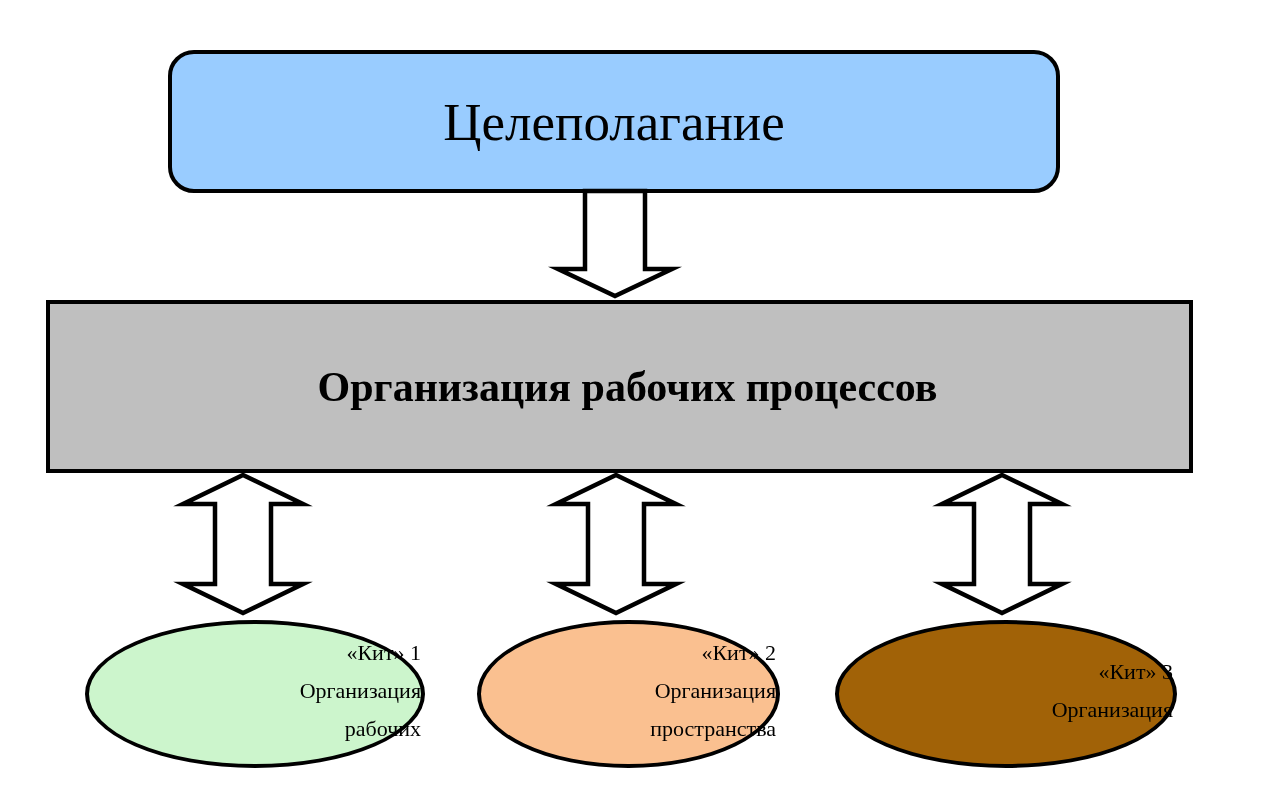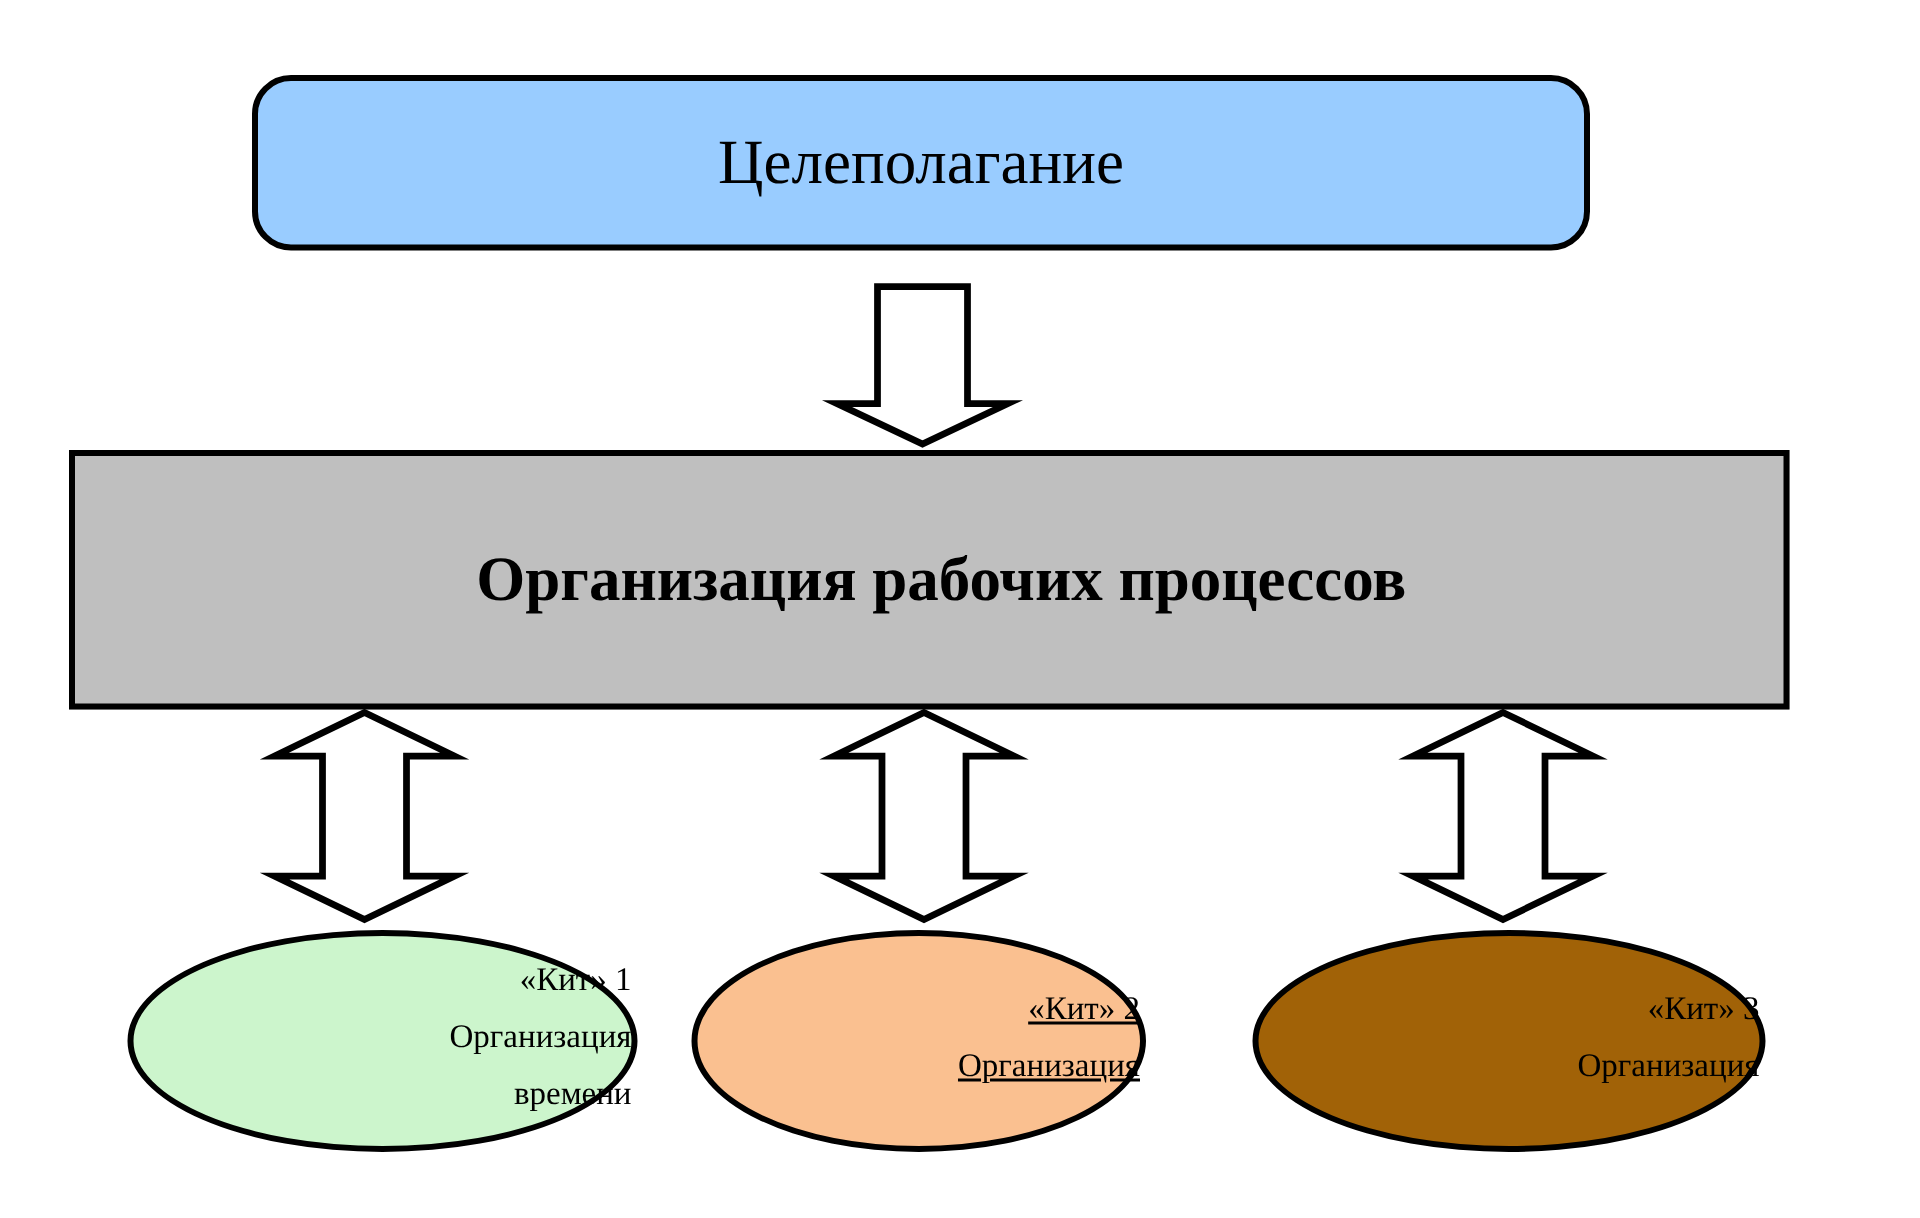--- a/index.html
+++ b/index.html
@@ -22,23 +22,23 @@
     display: flex;
     align-items: center;
     justify-content: center;
     text-align: center;
     color: #000000;
   }
   .rounded-rect {
     left: 168px;
     top: 50px;
     width: 892px;
-    height: 117px;
+    height: 143px;
     border-radius: 26px;
-    font-size: 42px;
+    font-size: 53px;
     font-family: Liberation Serif, serif;
   }
   .process-rect {
     left: 46px;
     top: 300px;
     width: 1147px;
     height: 173px;
     font-size: 42px;
     font-weight: bold;
     padding-left: 16px;
@@ -47,21 +47,21 @@
     border-radius: 50%;
     top: 620px;
     height: 148px;
     font-size: 22px;
     line-height: 38px;
     flex-direction: column;
     padding-bottom: 6px;
     align-items: flex-end;
   }
   .ellipse-1 { left: 85px;  width: 340px; }
-  .ellipse-2 { left: 461px; width: 303px; text-decoration: underline; }
+  .ellipse-2 { left: 477px; width: 303px; }
   .ellipse-3 { left: 835px; width: 342px; }
   .arrow-svg {
     position: absolute;
     overflow: visible;
   }
   .down-arrow  { left: 549px; top: 189px; }
   .dbl-arrow-1 { left: 178px; top: 473px; }
   .dbl-arrow-2 { left: 551px; top: 473px; }
   .dbl-arrow-3 { left: 937px; top: 473px; }
 </style>
@@ -88,26 +88,27 @@
   <svg class="arrow-svg dbl-arrow-2" width="130" height="142" viewBox="0 0 130 142">
     <polygon points="65,2 125,31 93,31 93,111 125,111 65,140 5,111 37,111 37,31 5,31" stroke-width="4.5" stroke-miterlimit="10" fill="#FFFFFF" stroke="#000000"></polygon>
   </svg>
   <svg class="arrow-svg dbl-arrow-3" width="130" height="142" viewBox="0 0 130 142">
     <polygon points="65,2 125,31 93,31 93,111 125,111 65,140 5,111 37,111 37,31 5,31" stroke-width="4.5" stroke-miterlimit="10" fill="#FFFFFF" stroke="#000000"></polygon>
   </svg>
 
   <div class="node ellipse ellipse-1" style="background-color: rgb(204, 245, 204);">
     <div>«Кит» 1</div>
     <div>Организация</div>
-    <div>времени</div>
+    <div>рабочих</div>
   </div>
 
   <div class="node ellipse ellipse-2" style="background-color: rgb(250, 192, 144);">
     <div>«Кит» 2</div>
     <div>Организация</div>
+    <div>пространства</div>
   </div>
 
   <div class="node ellipse ellipse-3" style="background-color: #a16207;">
     <div>«Кит» 3</div>
     <div>Организация</div>
   </div>
 
 </div>
 
 </body></html>

